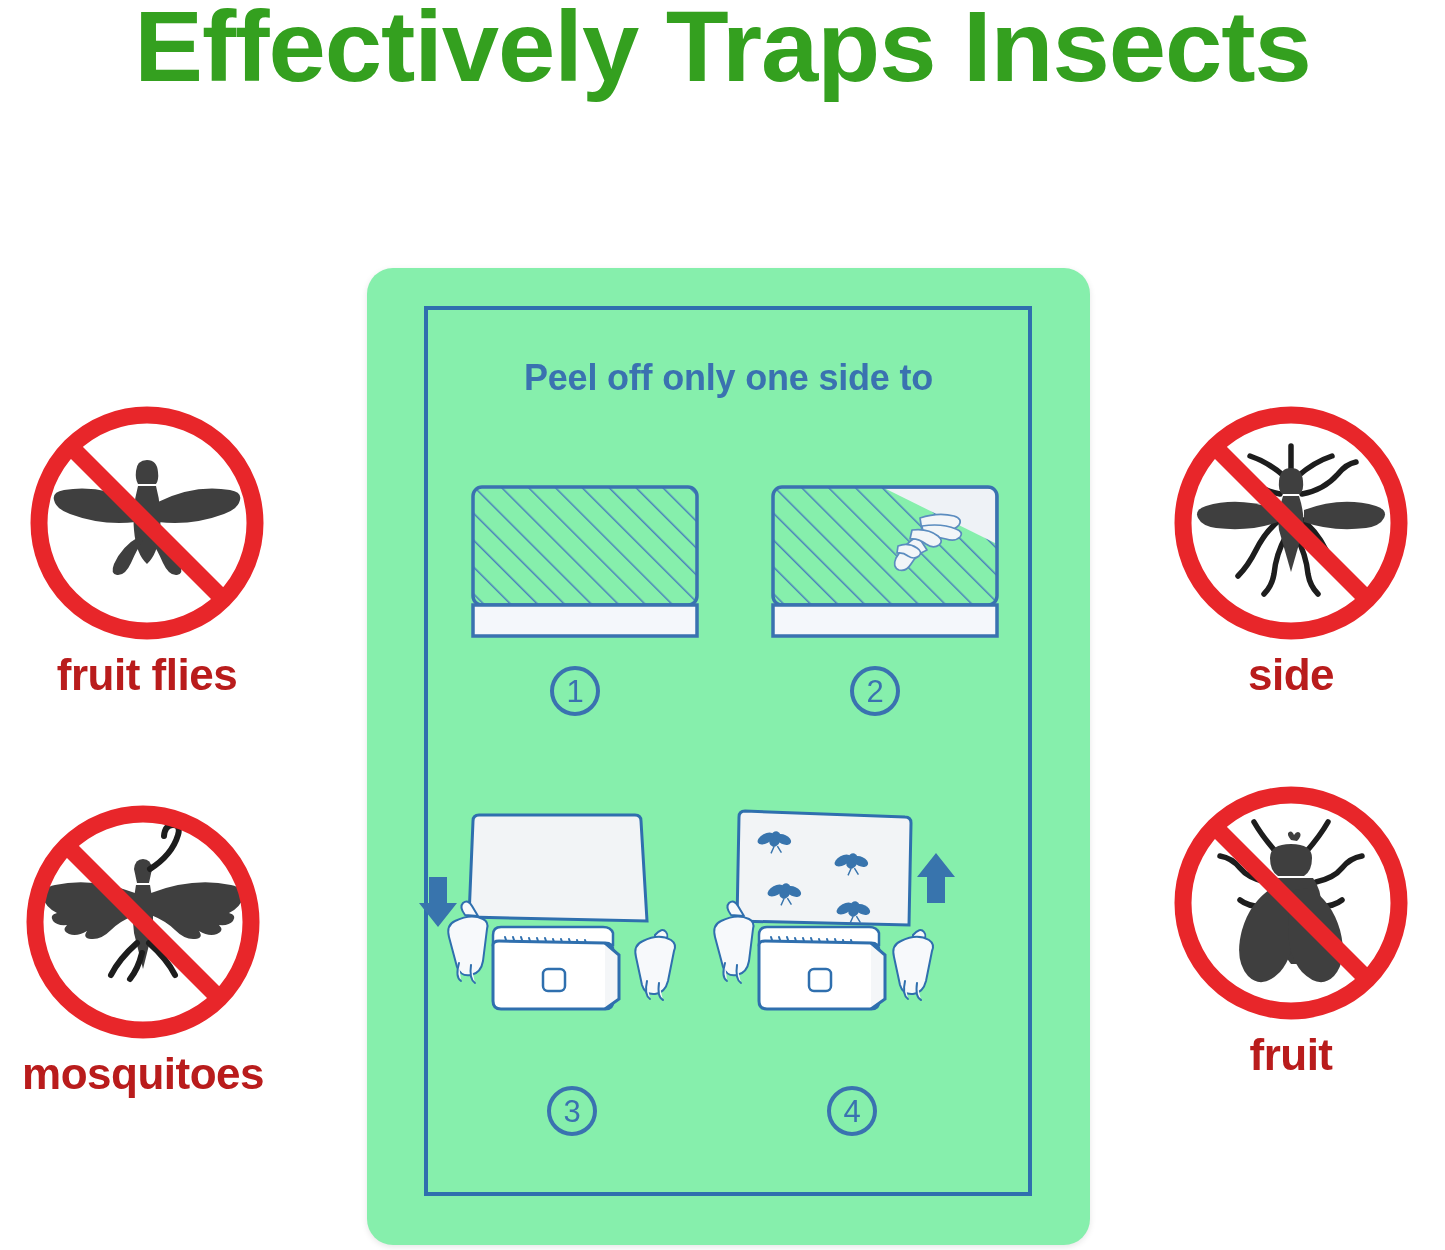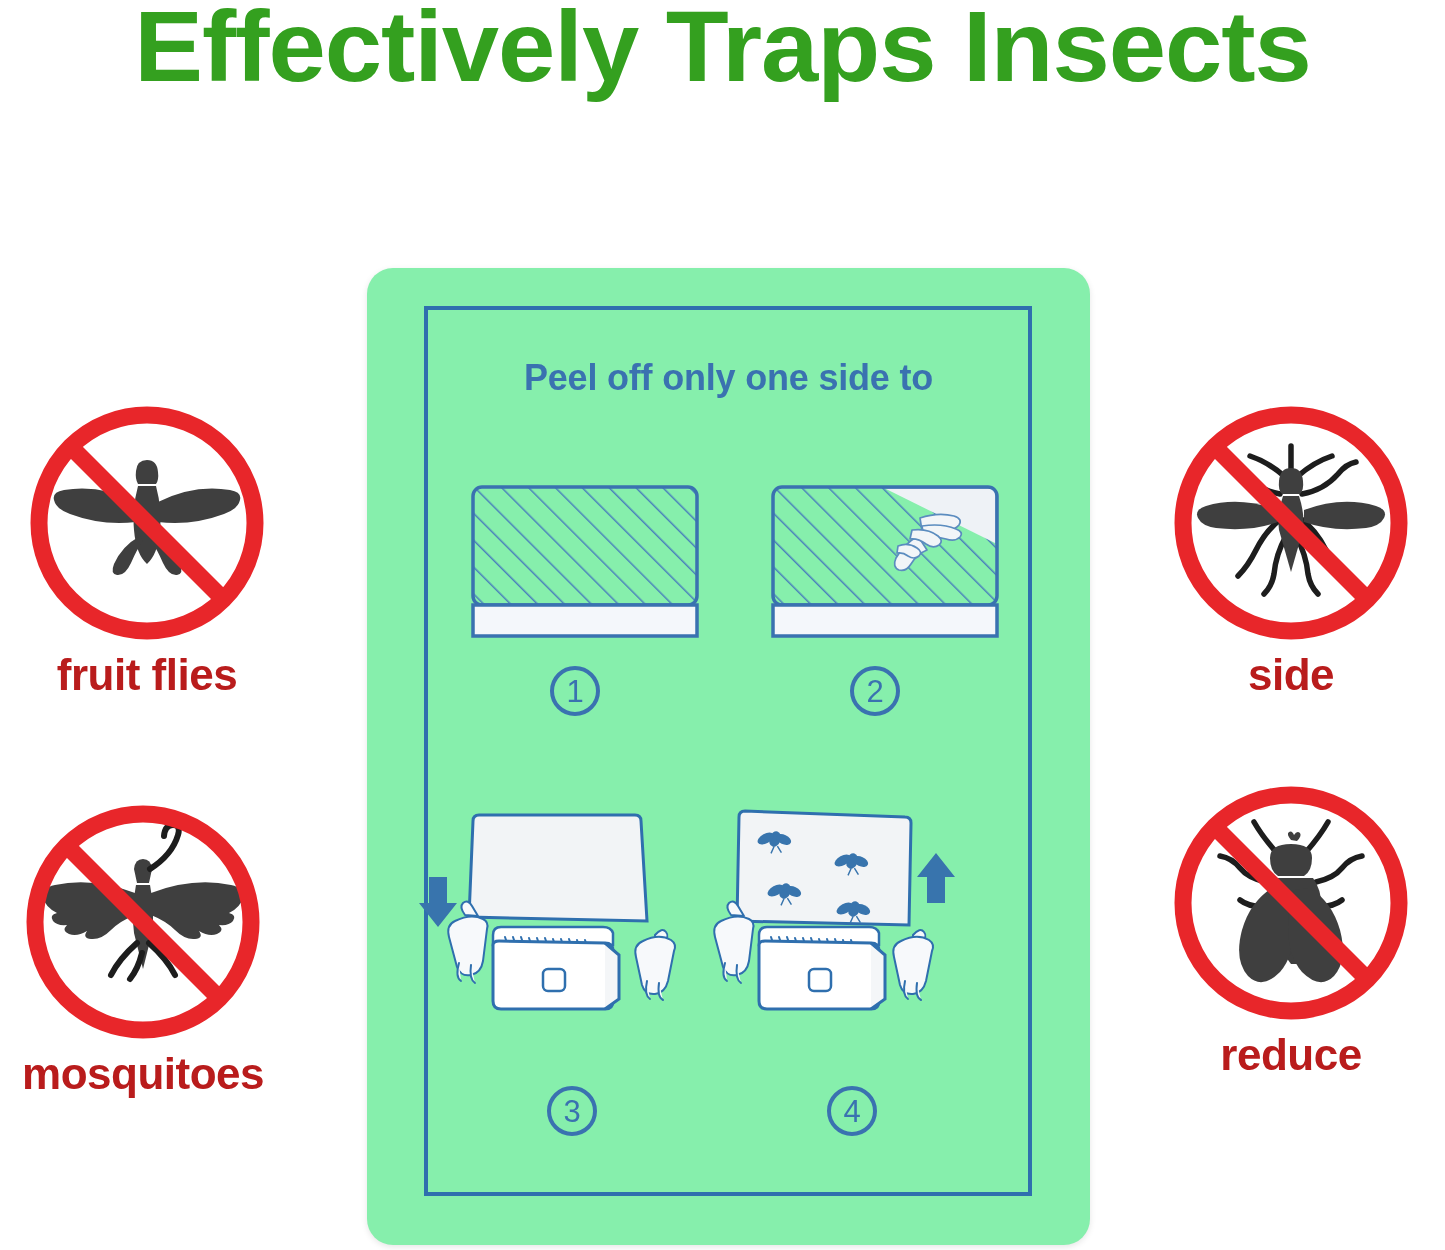--- a/index.html
+++ b/index.html
@@ -395,14 +395,14 @@
         <path d="M125 62 q-5 -6 -2 -8 q3 -2 5 3 q3 -5 6 -2 q2 3 -3 8 Z"></path>
         <path d="M104 80 q0 -14 21 -14 q21 0 21 14 q0 13 -8 18 l-26 0 q-8 -5 -8 -18 Z"></path>
         <path d="M103 100 l44 0 q10 14 8 34 q-3 30 -18 52 l-12 0 q-17 -20 -22 -50 q-3 -22 0 -36 Z"></path>
         <path d="M106 110 q-22 14 -30 42 q-8 30 6 46 q14 14 32 -4 q14 -16 14 -44 q0 -26 -6 -38 Z"></path>
         <path d="M144 110 q22 14 30 42 q8 30 -6 46 q-14 14 -32 -4 q-14 -16 -14 -44 q0 -26 6 -38 Z"></path>
       </g>
       <circle cx="125" cy="125" r="108" fill="none" stroke="#e8262a" stroke-width="17"></circle>
       <line x1="49" y1="49" x2="201" y2="201" stroke="#e8262a" stroke-width="17"></line>
     </svg>
   </div>
-  <div class="badge-label">reduce</div>
+  <div class="badge-label">fruit</div>
 </div>
 
 </body></html>

